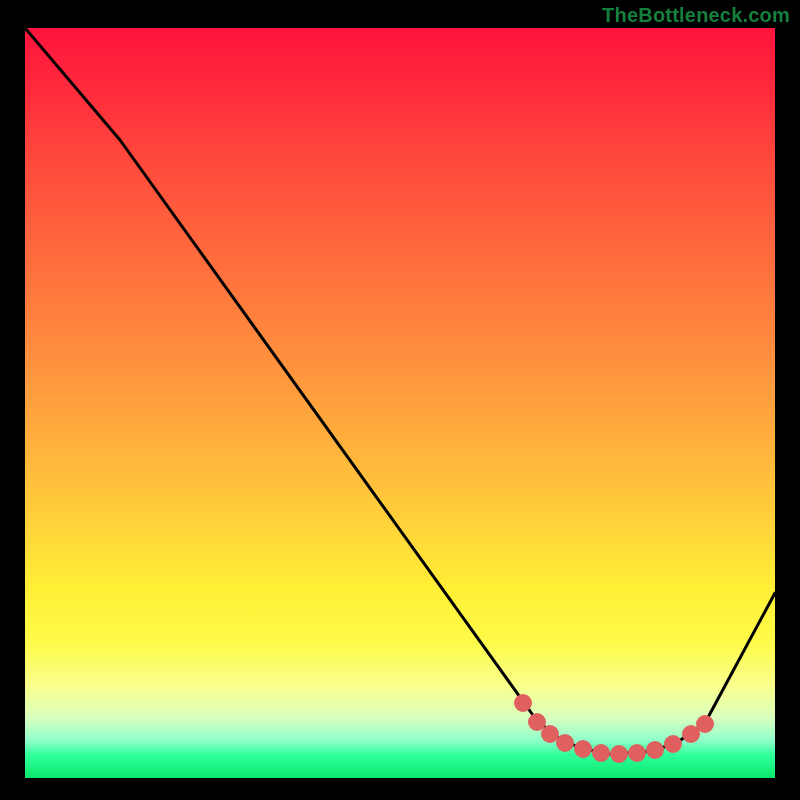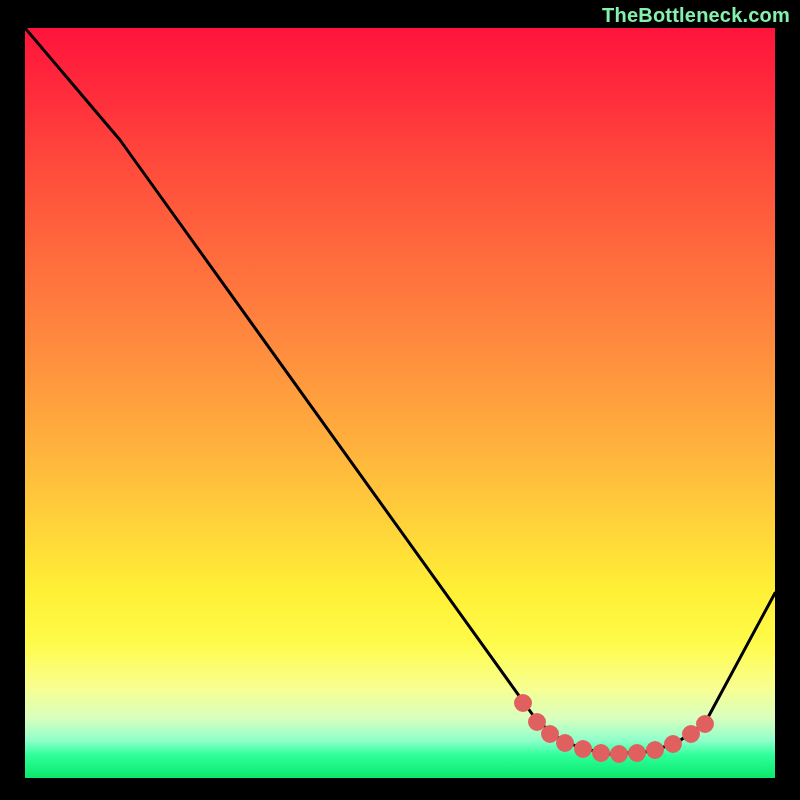--- a/index.html
+++ b/index.html
@@ -14,21 +14,21 @@
   .frame {
     position: relative;
     width: 800px;
     height: 800px;
     background: #000;
   }
   .watermark {
     position: absolute;
     top: 4px;
     right: 10px;
-    color: #86efac;
+    color: #15803d;
     font-size: 20px;
     font-weight: 600;
     letter-spacing: 0.2px;
     z-index: 5;
   }
   .plot {
     position: absolute;
     left: 25px;
     top: 28px;
     width: 750px;

